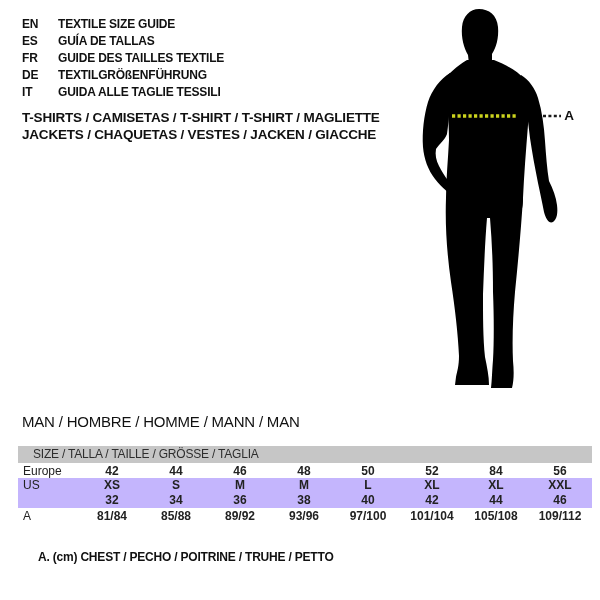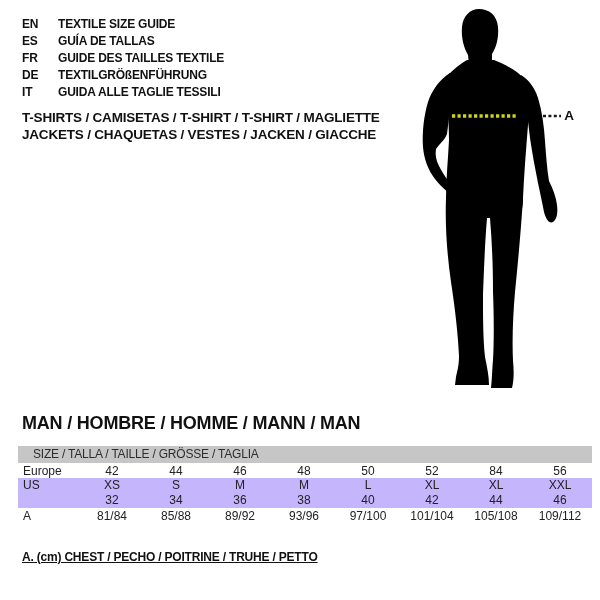--- a/index.html
+++ b/index.html
@@ -13,33 +13,33 @@
   .lang-code{width:36px;flex:0 0 36px;}
   .lang-text{white-space:nowrap;}
   
   .cat-block{position:absolute;left:22px;top:109px;}
   .cat-line{font-size:13.5px;font-weight:bold;line-height:17px;letter-spacing:-0.2px;white-space:nowrap;}
   
   .figure-svg{position:absolute;left:0;top:0;width:600px;height:600px;}
   .measure-label{position:absolute;left:560px;top:108px;width:18px;text-align:center;
     font-size:13.5px;font-weight:bold;}
   
-  .section-title{position:absolute;left:22px;top:413px;font-size:18px;font-weight:bold;
+  .section-title{position:absolute;left:22px;top:413px;font-size:15px;font-weight:normal;
     letter-spacing:-0.2px;white-space:nowrap;}
   
   .size-table{position:absolute;left:18px;top:446px;width:574px;font-size:12px;color:#222;}
   .tbl-header{height:17px;line-height:17px;background:#c6c6c6;color:#2e2e2e;
     padding-left:15px;letter-spacing:-0.2px;box-sizing:border-box;}
   .tbl-row{display:flex;height:15px;line-height:17px;}
   .tbl-row.striped{background:#c4b5fd;align-items:center;}
   .tbl-label{flex:0 0 62px;padding-left:5px;box-sizing:border-box;white-space:nowrap;}
-  .tbl-cell{flex:1 1 0;text-align:center;white-space:nowrap;}
+  .tbl-cell{flex:1 1 0;text-align:center;white-space:nowrap;font-weight:bold;}
   
-  .footnote{position:absolute;left:22px;top:550px;font-size:12px;font-weight:bold;
-    letter-spacing:-0.2px;white-space:nowrap;text-decoration:underline;}
+  .footnote{position:absolute;left:38px;top:550px;font-size:12px;font-weight:bold;
+    letter-spacing:-0.2px;white-space:nowrap;}
 </style>
 </head>
 <body>
 
 <div class="canvas">
 
   <div class="lang-block">
     <div class="lang-row">
       <span class="lang-code">EN</span>
       <span class="lang-text">TEXTILE SIZE GUIDE</span>

